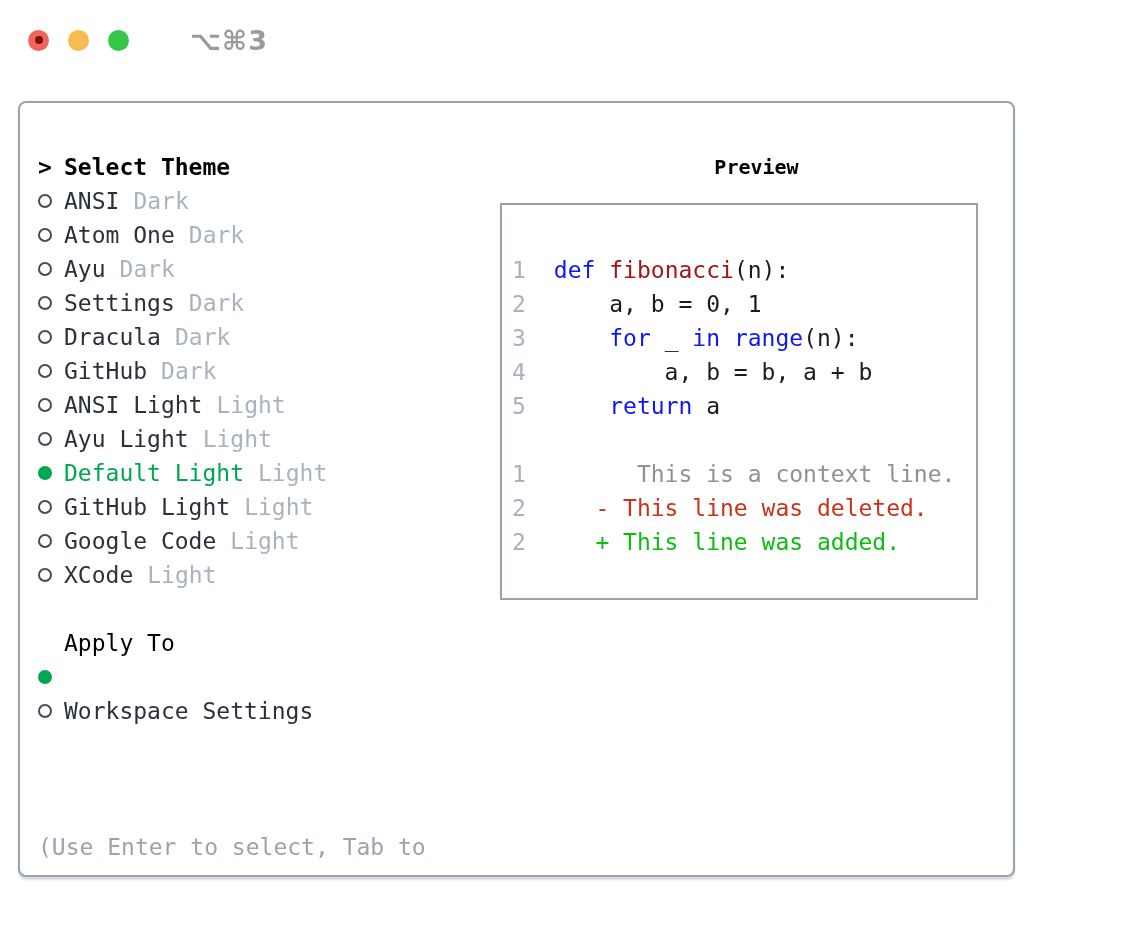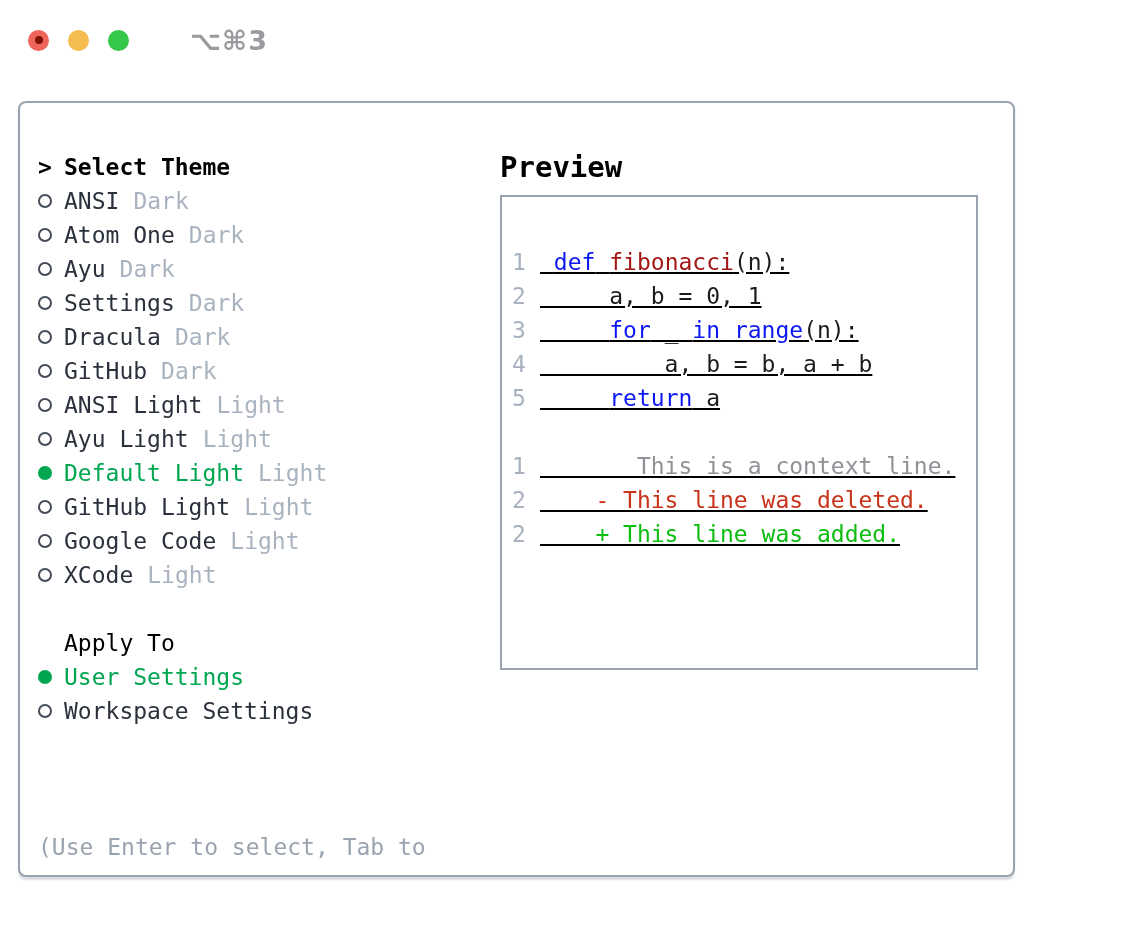--- a/index.html
+++ b/index.html
@@ -65,29 +65,28 @@
   .row.selected .t-name{color:#00a650;}
   .t-variant{color:#a9b3c0;margin-left:14px;}
   .apply-gap{margin-top:34px;text-align:right;}
   .help{
     margin-top:34px;
     font-size:23px;line-height:34px;color:#9aa3b0;white-space:pre;
   }
   
   .preview-hdr{
     height:34px;line-height:34px;
-    font-size:29px;font-weight:bold;color:#000000;
+    font-size:20px;font-weight:bold;color:#000000;text-align:center;
   }
   .preview-box{
     box-sizing:border-box;
-    margin-top:11px;
-    width:478px;height:475px;
+    margin-top:19px;
+    width:478px;height:397px;
     border:2px solid #99a2af;
     background:#ffffff;
-    text-decoration:underline;
   }
   #code{padding:48px 0 0 10px;}
   .code-line{
     height:34px;line-height:34px;
     font-size:23px;white-space:pre;
   }
   .lnum{display:inline-block;width:28px;color:#a8b1bf;}
   .kw{color:#0d18f0;}
   .fn{color:#a31414;}
   .pl{color:#1b1b1b;}
@@ -131,21 +130,21 @@
           <div class="row"><span class="marker"><span class="bullet"></span></span><span class="t-name">Google Code</span><span class="t-variant">Light</span></div>
           <div class="row"><span class="marker"><span class="bullet"></span></span><span class="t-name">XCode</span><span class="t-variant">Light</span></div>
         </div>
 
       <div class="row apply-gap">
         <span class="marker"></span>
         <span class="hdr" style="font-weight:normal;color:#000;">Apply To</span>
       </div>
 
       <div id="apply-list">
-          <div class="row selected"><span class="marker"><span class="bullet filled"></span></span><span class="t-name">User Settings</span></div>
+          <div class="row selected"><span class="marker"><span class="bullet filled"></span></span></div>
           <div class="row"><span class="marker"><span class="bullet"></span></span><span class="t-name">Workspace Settings</span></div>
         </div>
 
       <div class="help">
         <div>(Use Enter to select, Tab to</div>
         <div>change focus)</div>
       </div>
     </div>
 
     <div class="right-col">

